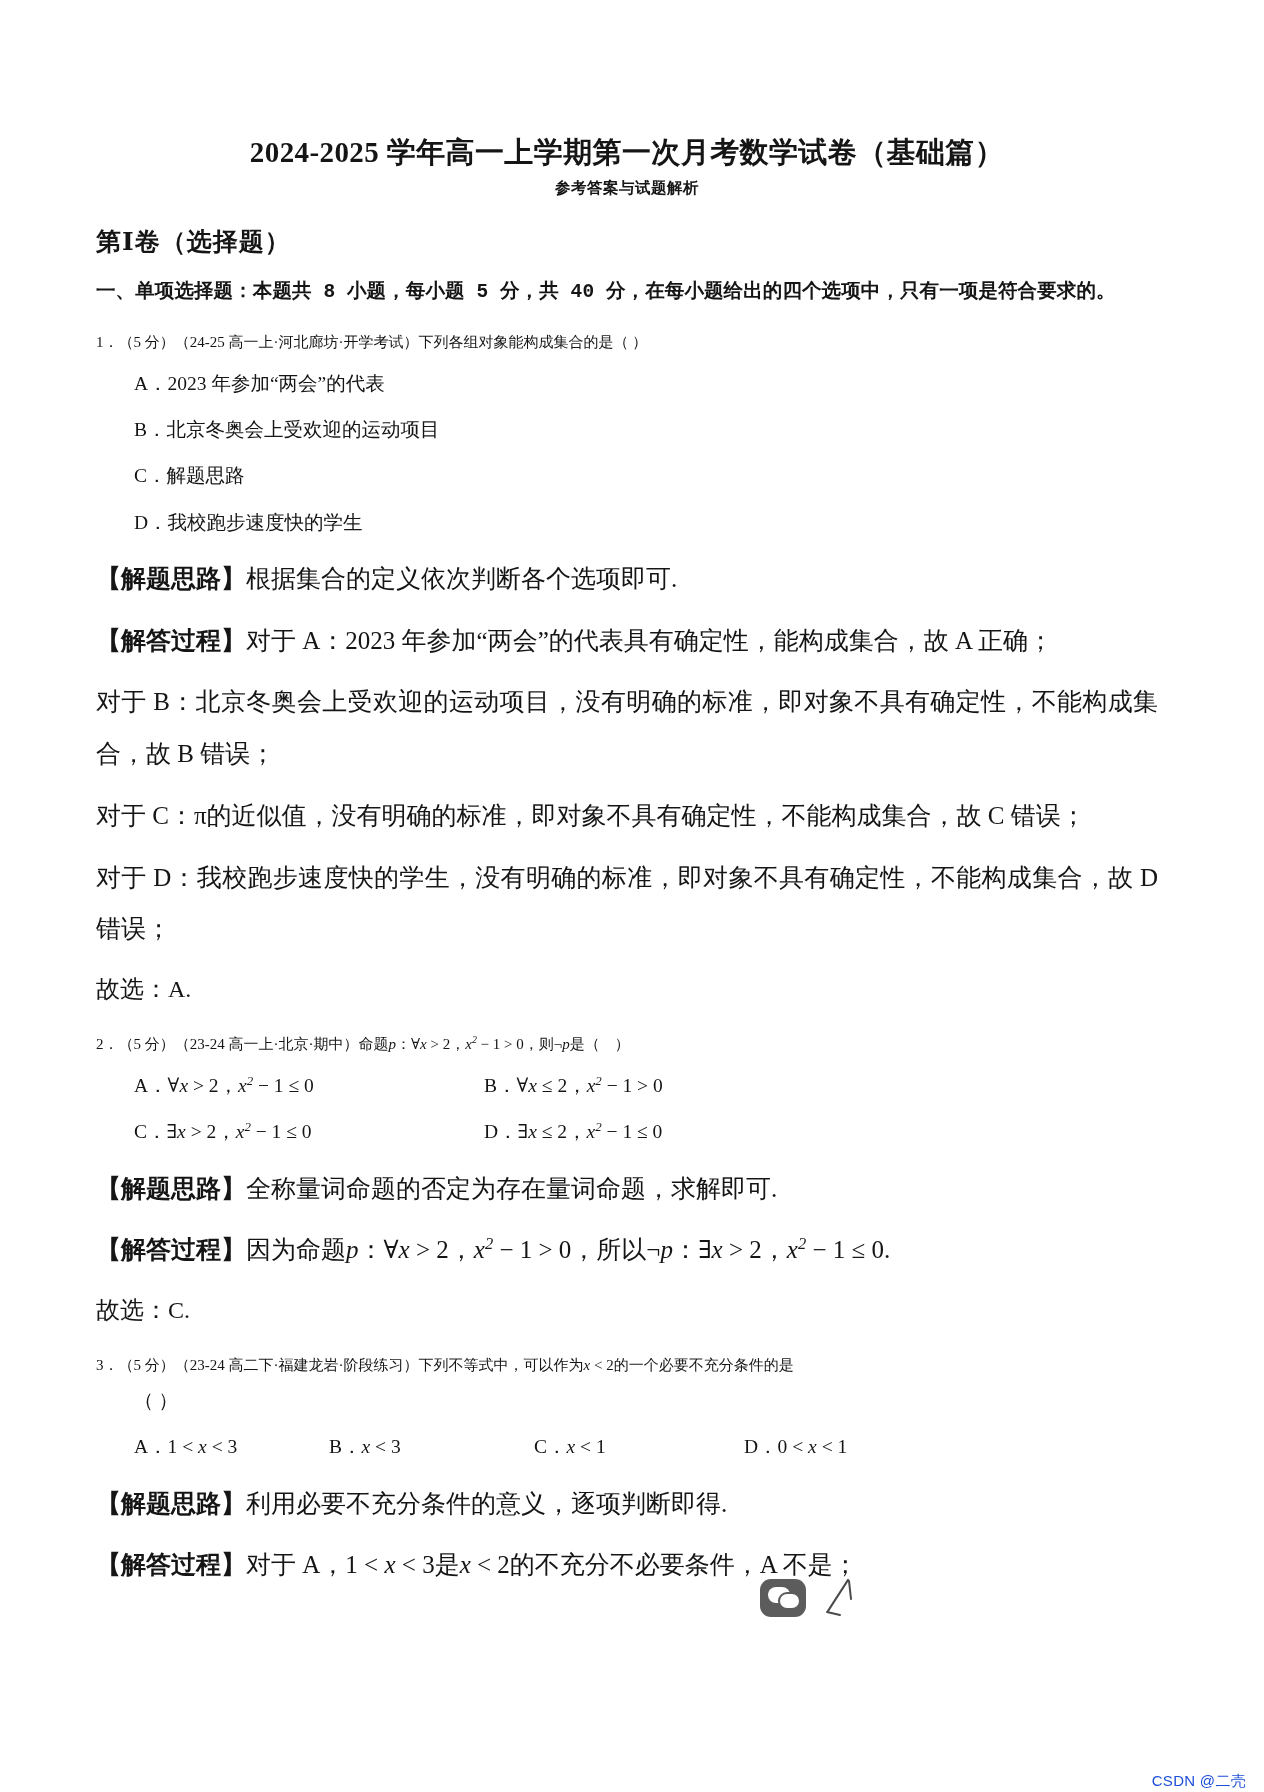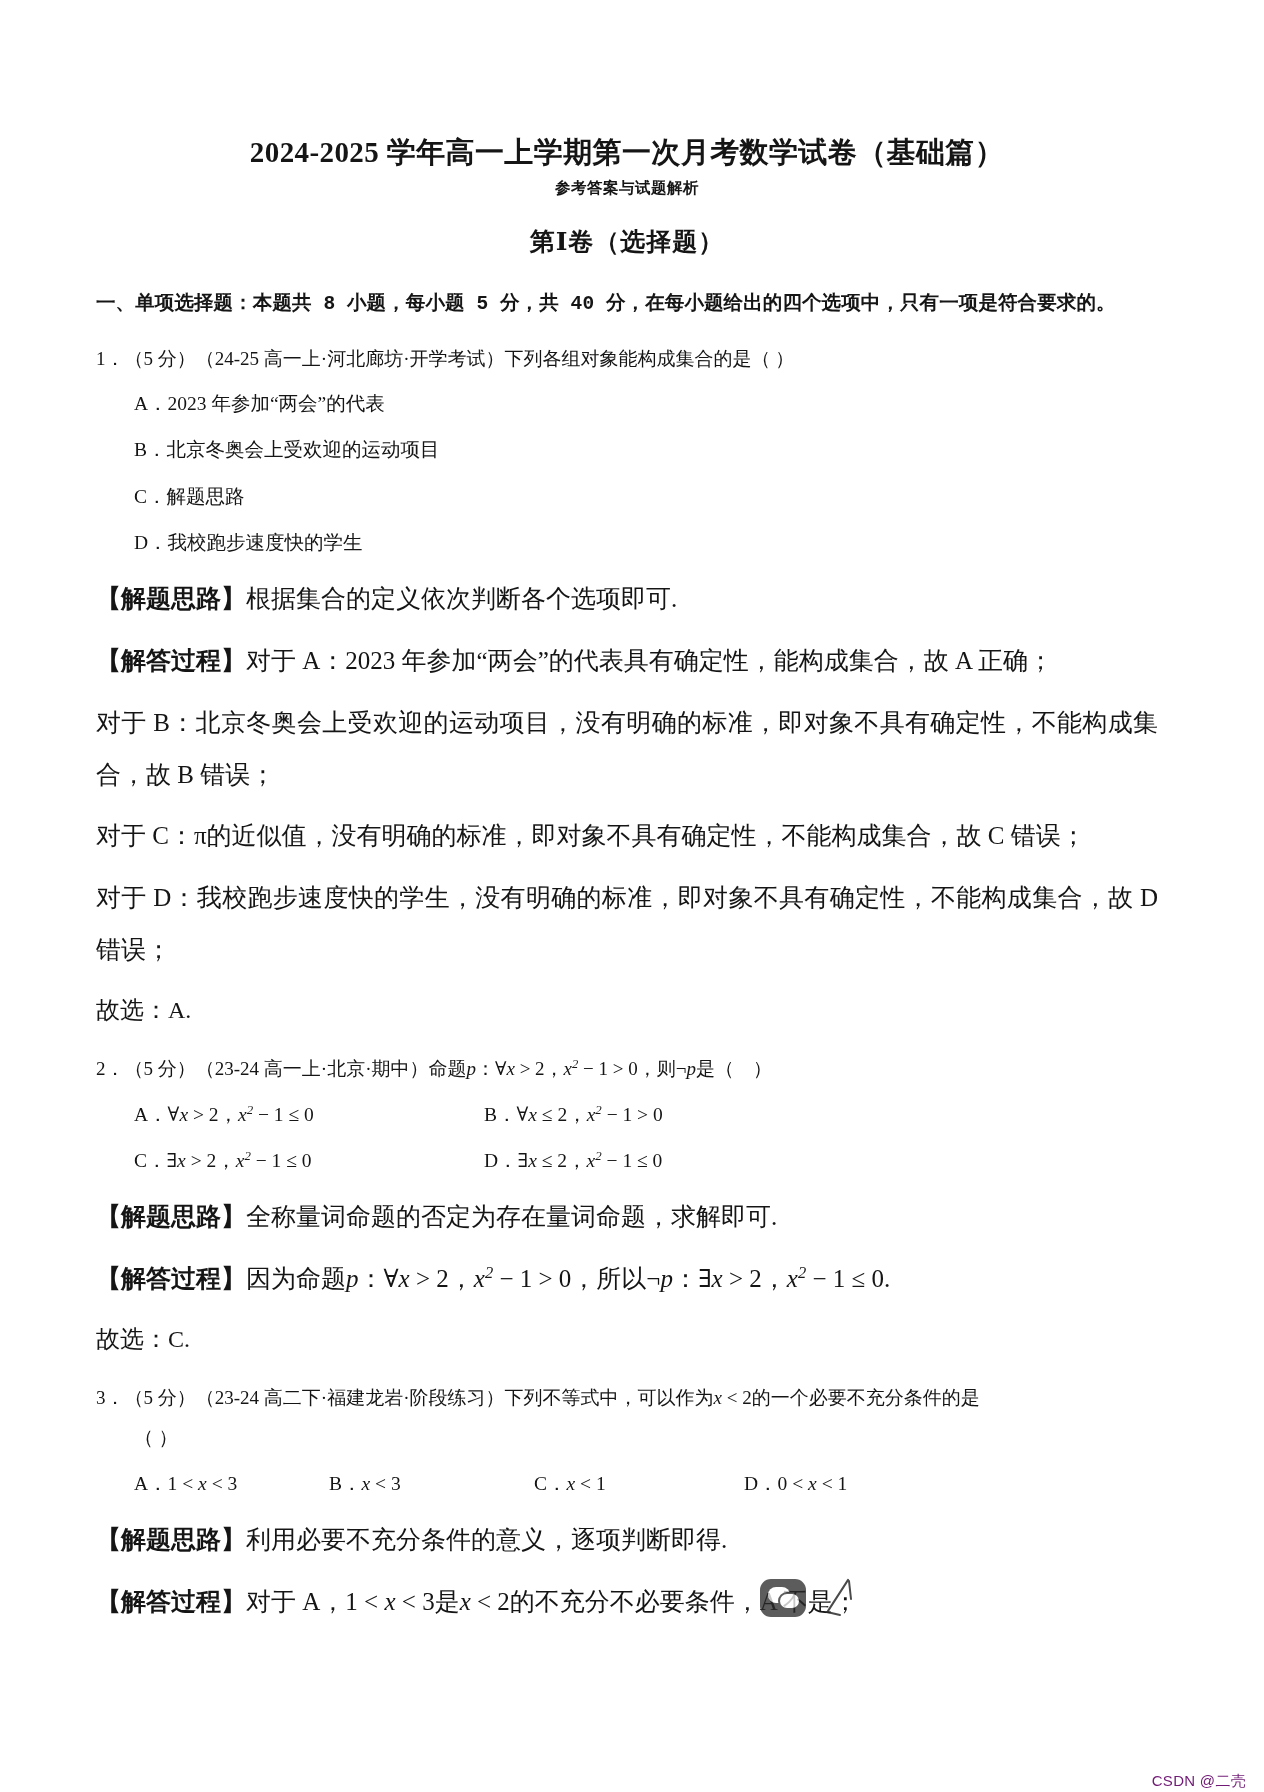--- a/index.html
+++ b/index.html
@@ -45,39 +45,38 @@
     font-family: "Liberation Serif", "DejaVu Serif", serif;
   }
   .doc-subtitle {
     text-align: center;
     font-size: 15.5px;
     font-weight: bold;
     letter-spacing: 0.5px;
     margin: 6px 0 26px 0;
   }
   .section-title {
-    text-align: center;
     font-size: 25px;
     font-weight: bold;
     letter-spacing: 1px;
-    margin: 0 0 26px 0;
+    margin: 0 0 14px 0;
   }
 
   
   .para {
     font-size: 19.5px;
     line-height: 2.07;
     margin: 0 0 3px 0;
     text-align: justify;
     letter-spacing: 0.1px;
   }
   .para.bold { font-weight: bold; font-family: Liberation Mono, monospace; }
 
   .q-line {
-    font-size: 19px;
+    font-size: 15px;
     line-height: 2.07;
     margin: 14px 0 0 0;
     text-align: justify;
   }
   .q-num { }
 
   .opt-line {
     font-size: 19.5px;
     line-height: 2.07;
     margin: 6px 0 0 0;
@@ -149,21 +148,21 @@
     position: absolute;
     left: 58px; top: 4px;
     width: 40px; height: 42px;
   }
 
   .watermark {
     position: absolute;
     right: 18px;
     bottom: 14px;
     font-size: 15px;
-    color: #701a75;
+    color: #1d4ed8;
     font-family: "Liberation Sans", sans-serif;
     letter-spacing: 0.3px;
     white-space: nowrap;
   }
 </style>
 </head>
 <body>
 
 <div class="page">
 

